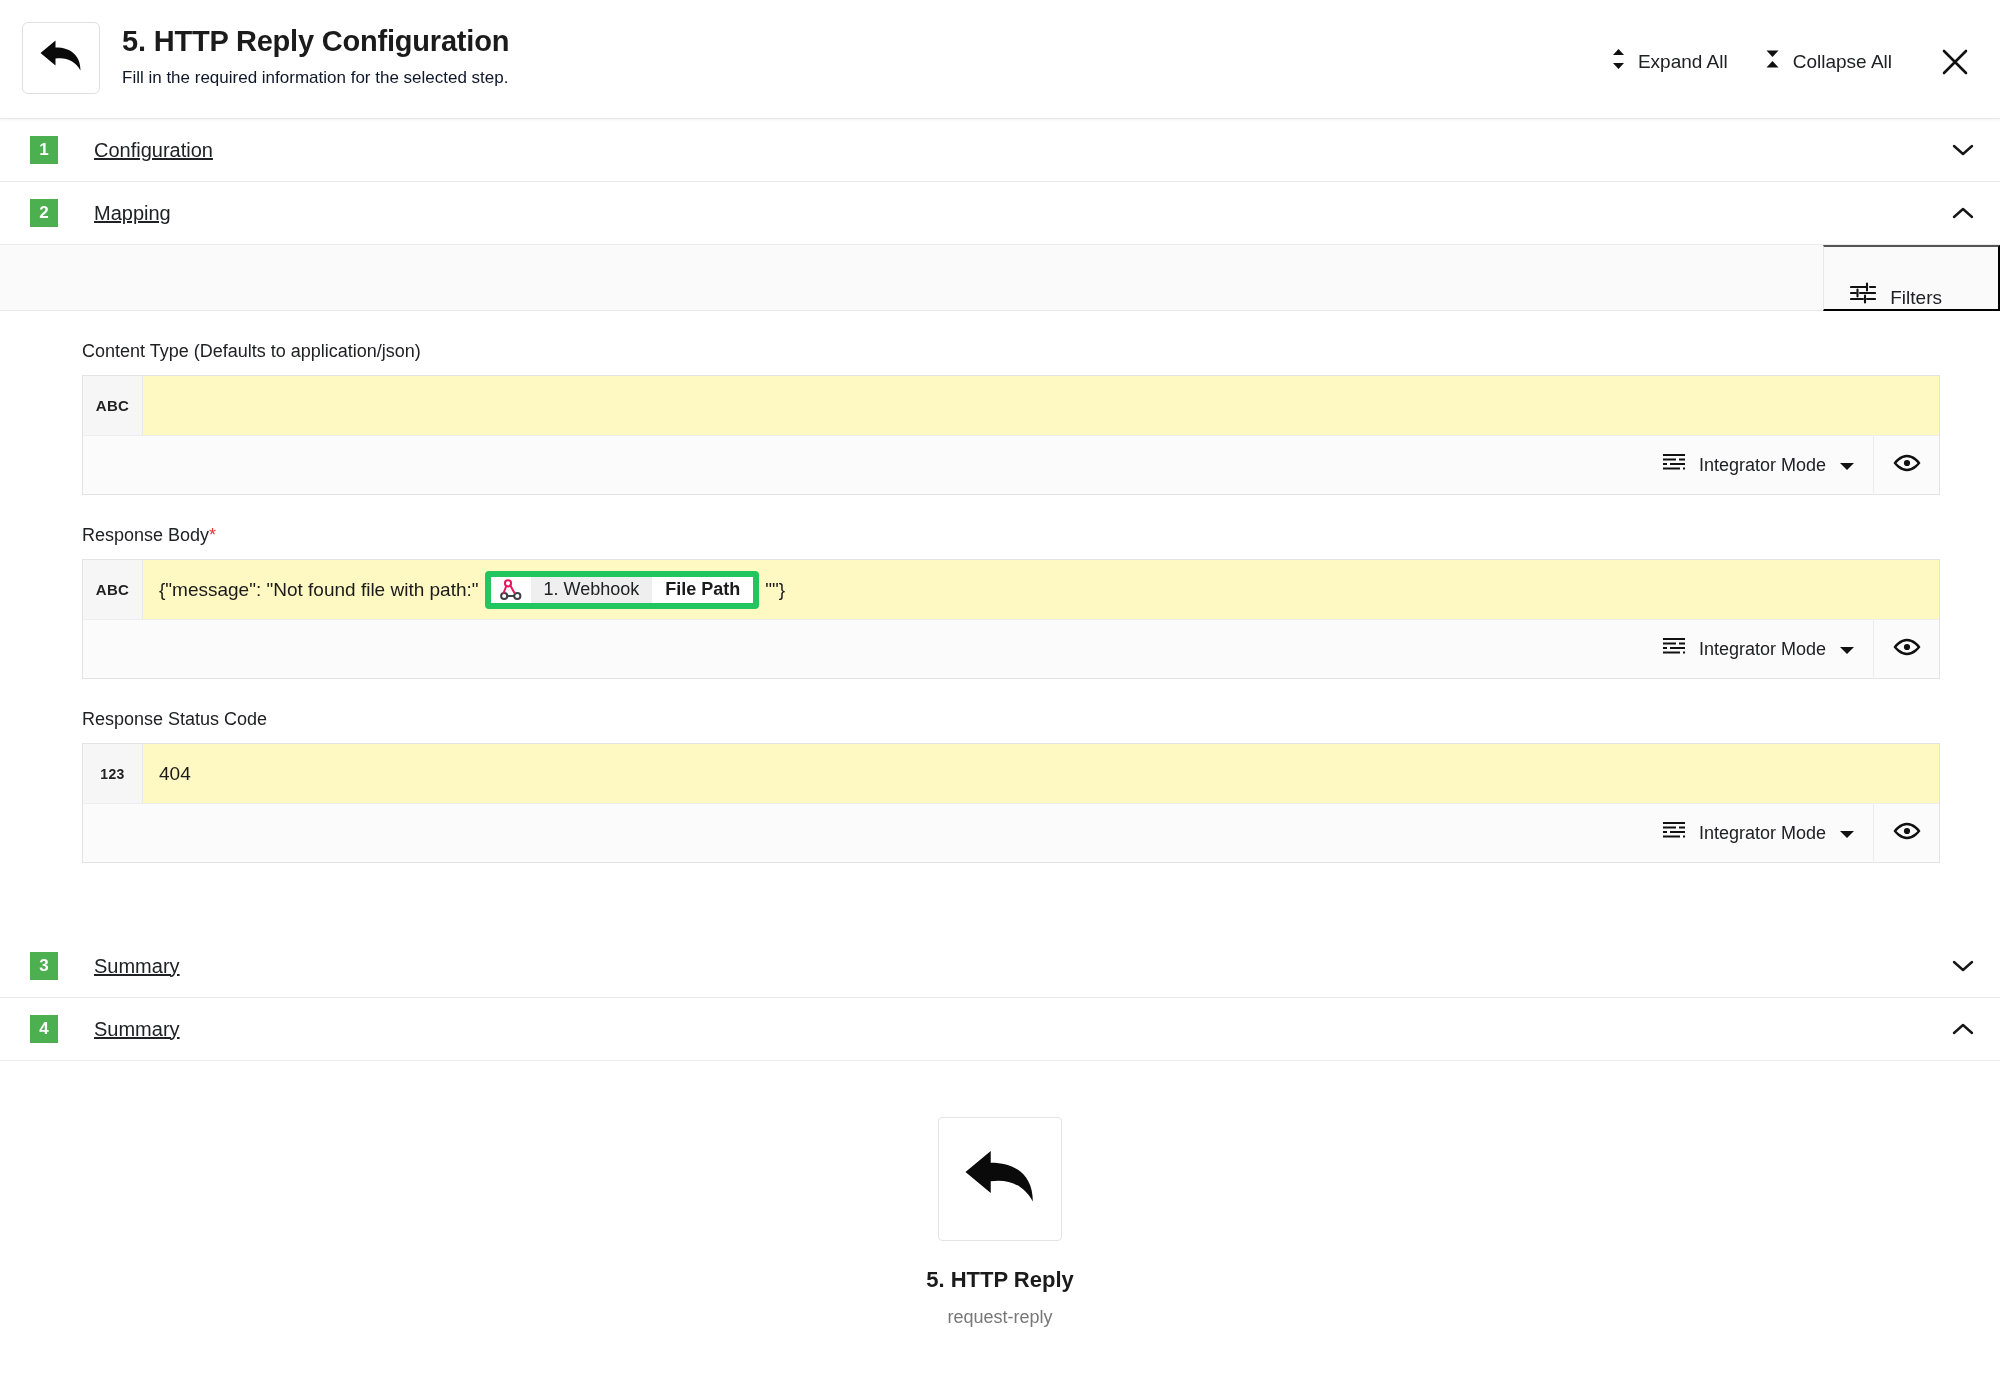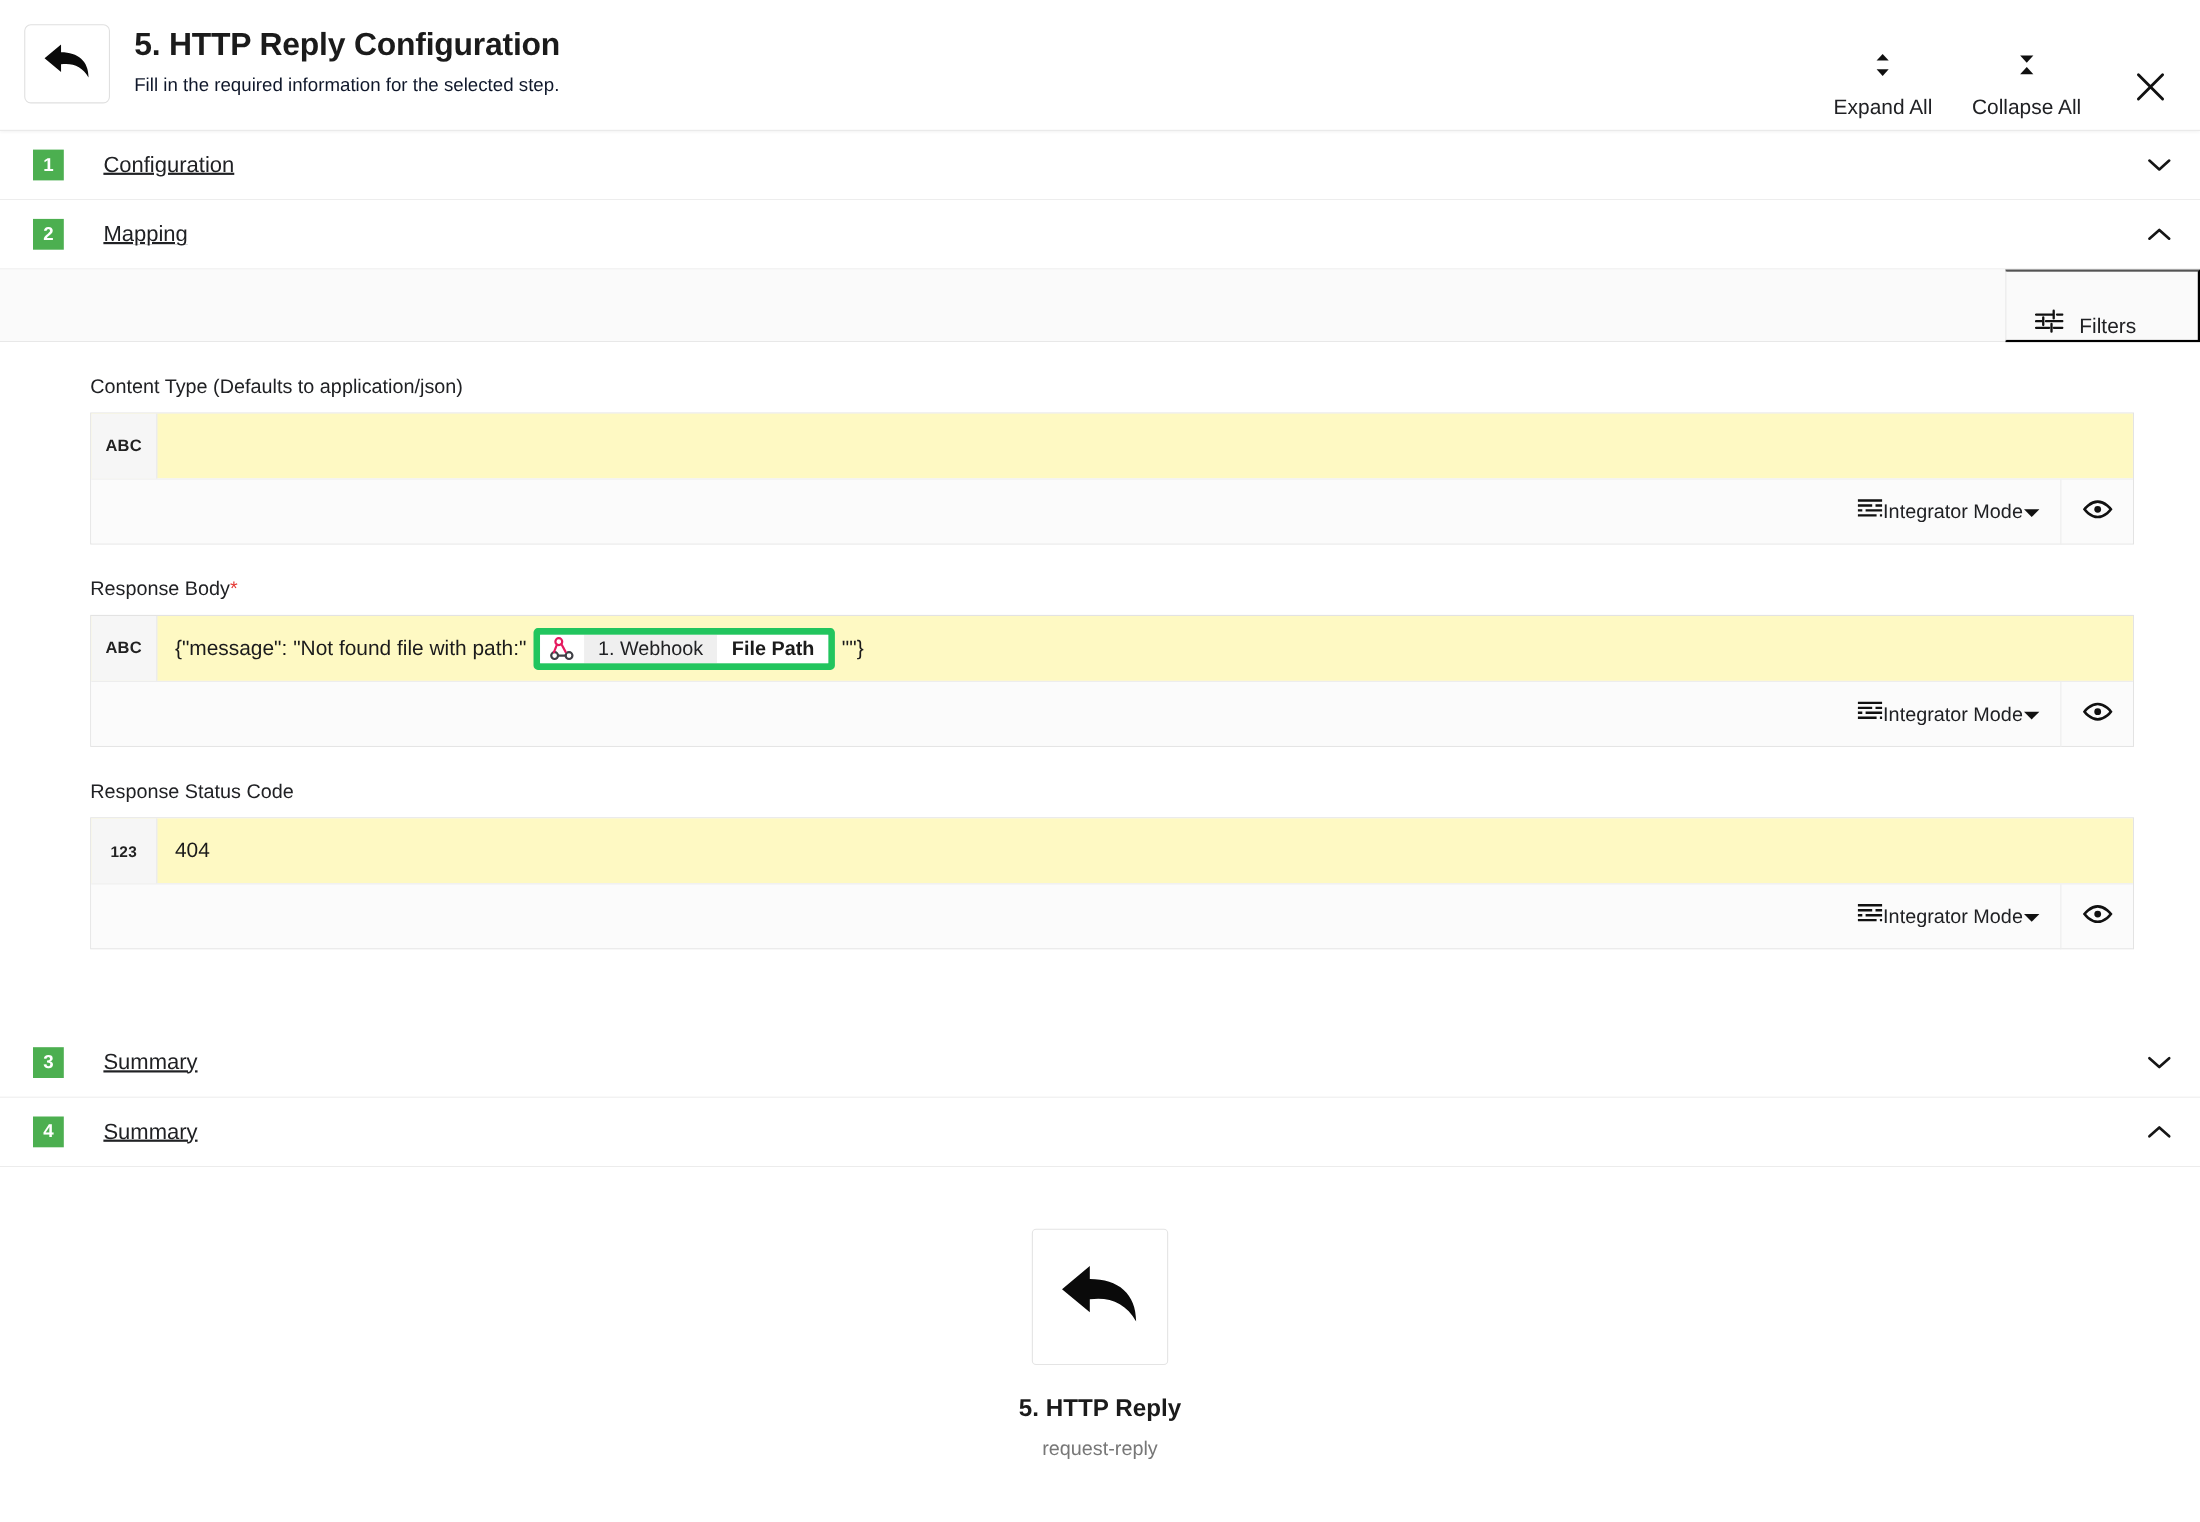--- a/index.html
+++ b/index.html
@@ -41,21 +41,20 @@
   .header-actions {
     margin-left: auto;
     display: flex; align-items: center; gap: 0;
     padding-top: 20px;
   }
   .hdr-btn {
     display: flex; align-items: center; gap: 12px;
     font-size: 19px; color: #202124;
     padding: 6px 18px; cursor: pointer; background: none; border: none;
     font-family: inherit;
-    flex-direction: column;
   }
   .hdr-close {
     margin-left: 28px; margin-right: 4px;
     cursor: pointer; display: flex; align-items: center; justify-content: center;
     width: 34px; height: 34px;
   }
 
   
   .section-head {
     display: flex; align-items: center;
@@ -133,21 +132,21 @@
     overflow: hidden;
     white-space: nowrap;
   }
   .field-toolbar {
     display: flex; align-items: center; justify-content: flex-end;
     height: 59px;
     background: #fbfbfb;
     border-top: 1px solid #ededed;
   }
   .mode-btn {
-    display: flex; align-items: center; 
+    display: flex; align-items: center; gap: 13px;
     font-size: 18px; color: #202124;
     padding: 0 18px; height: 59px;
     cursor: pointer; background: none; border: none;
     font-family: inherit;
   }
   .eye-btn {
     width: 66px; height: 59px;
     border-left: 1px solid #ededed;
     display: flex; align-items: center; justify-content: center;
     cursor: pointer;

